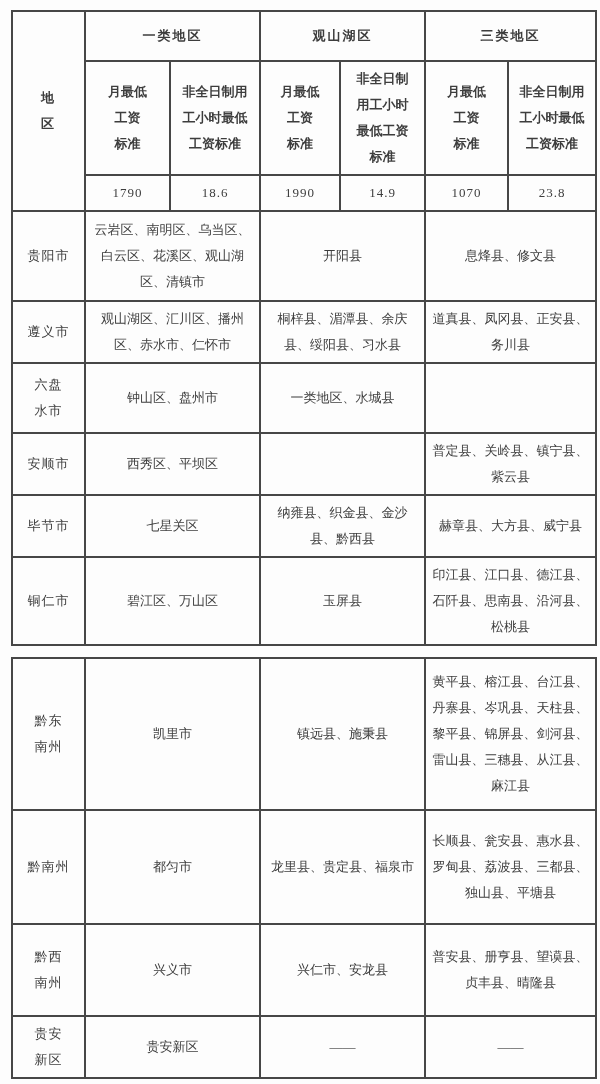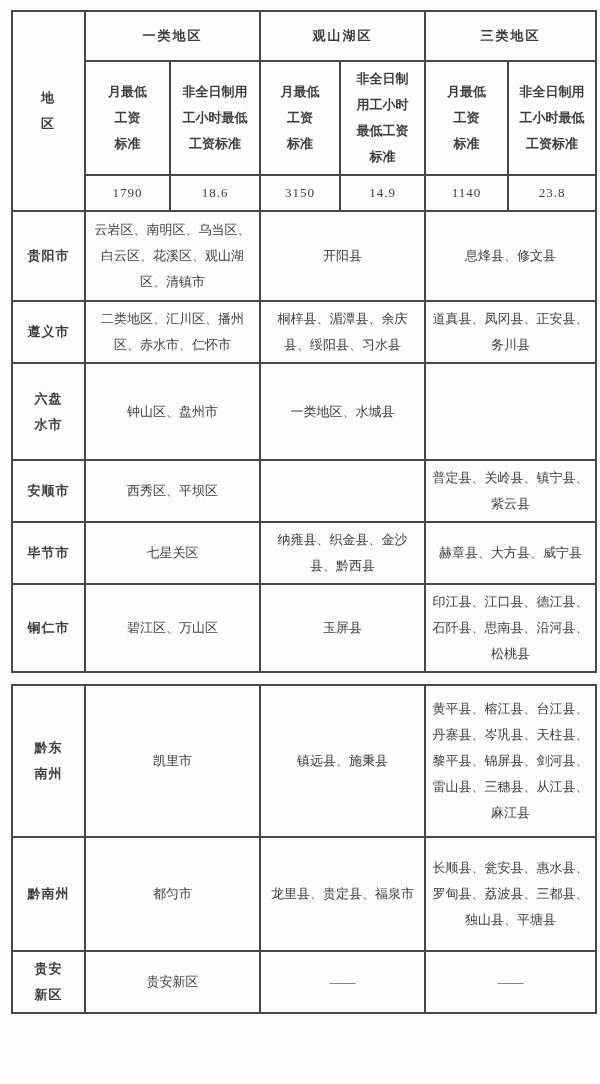--- a/index.html
+++ b/index.html
@@ -30,21 +30,21 @@
     padding: 4px 6px;
     line-height: 26px;
     box-sizing: border-box;
     overflow: hidden;
   }
   .gap { height: 11px; }
   
   td.hdr  { font-weight: bold; font-size: 16px; letter-spacing: 2px; }
   td.sub  { font-weight: bold; font-size: 14px; line-height: 27px; }
   td.val  { font-size: 15px; letter-spacing: 1px; margin-top: 28px; }
-  td.region { font-weight: bold; letter-spacing: 1px; }
+  td.region { font-weight: normal; letter-spacing: 1px; }
   .pre { white-space: pre-line; }
   
   td.L { text-align: left; padding: 6px 10px; margin-left: 44px; }
 </style>
 </head>
 <body>
 
 <div class="page">
 
   <table class="wage">
@@ -82,39 +82,39 @@
       <td class="sub pre">月最低
 工资
 标准</td>
       <td class="sub pre">非全日制用
 工小时最低
 工资标准</td>
     </tr>
     <tr style="height:34px">
       <td class="val">1790</td>
       <td class="val">18.6</td>
-      <td class="val">3150</td>
+      <td class="val">1990</td>
       <td class="val">14.9</td>
-      <td class="val">1140</td>
+      <td class="val">1070</td>
       <td class="val">23.8</td>
     </tr>
 
     <tr style="height:90px">
       <td class="region pre">贵阳市</td>
       <td colspan="2" class="L">云岩区、南明区、乌当区、白云区、花溪区、观山湖区、清镇市</td>
       <td colspan="2">开阳县</td>
       <td colspan="2">息烽县、修文县</td>
     </tr>
     <tr style="height:52px">
       <td class="region pre">遵义市</td>
-      <td colspan="2" class="L">二类地区、汇川区、播州区、赤水市、仁怀市</td>
+      <td colspan="2" class="L">观山湖区、汇川区、播州区、赤水市、仁怀市</td>
       <td colspan="2" class="L">桐梓县、湄潭县、余庆县、绥阳县、习水县</td>
       <td colspan="2" class="L">道真县、凤冈县、正安县、务川县</td>
     </tr>
-    <tr style="height:97px">
+    <tr style="height:70px">
       <td class="region pre">六盘
 水市</td>
       <td colspan="2">钟山区、盘州市</td>
       <td colspan="2">一类地区、水城县</td>
       <td colspan="2"></td>
     </tr>
     <tr style="height:58px">
       <td class="region pre">安顺市</td>
       <td colspan="2">西秀区、平坝区</td>
       <td colspan="2"></td>
@@ -151,20 +151,27 @@
       <td>凯里市</td>
       <td>镇远县、施秉县</td>
       <td class="L">黄平县、榕江县、台江县、丹寨县、岑巩县、天柱县、黎平县、锦屏县、剑河县、雷山县、三穗县、从江县、麻江县</td>
     </tr>
     <tr style="height:114px">
       <td class="region pre">黔南州</td>
       <td>都匀市</td>
       <td>龙里县、贵定县、福泉市</td>
       <td class="L">长顺县、瓮安县、惠水县、罗甸县、荔波县、三都县、独山县、平塘县</td>
     </tr>
+    <tr style="height:92px">
+      <td class="region pre">黔西
+南州</td>
+      <td>兴义市</td>
+      <td>兴仁市、安龙县</td>
+      <td class="L">普安县、册亨县、望谟县、贞丰县、晴隆县</td>
+    </tr>
     <tr style="height:58px">
       <td class="region pre">贵安
 新区</td>
       <td>贵安新区</td>
       <td>——</td>
       <td>——</td>
     </tr>
   </tbody>
     </table>
 

